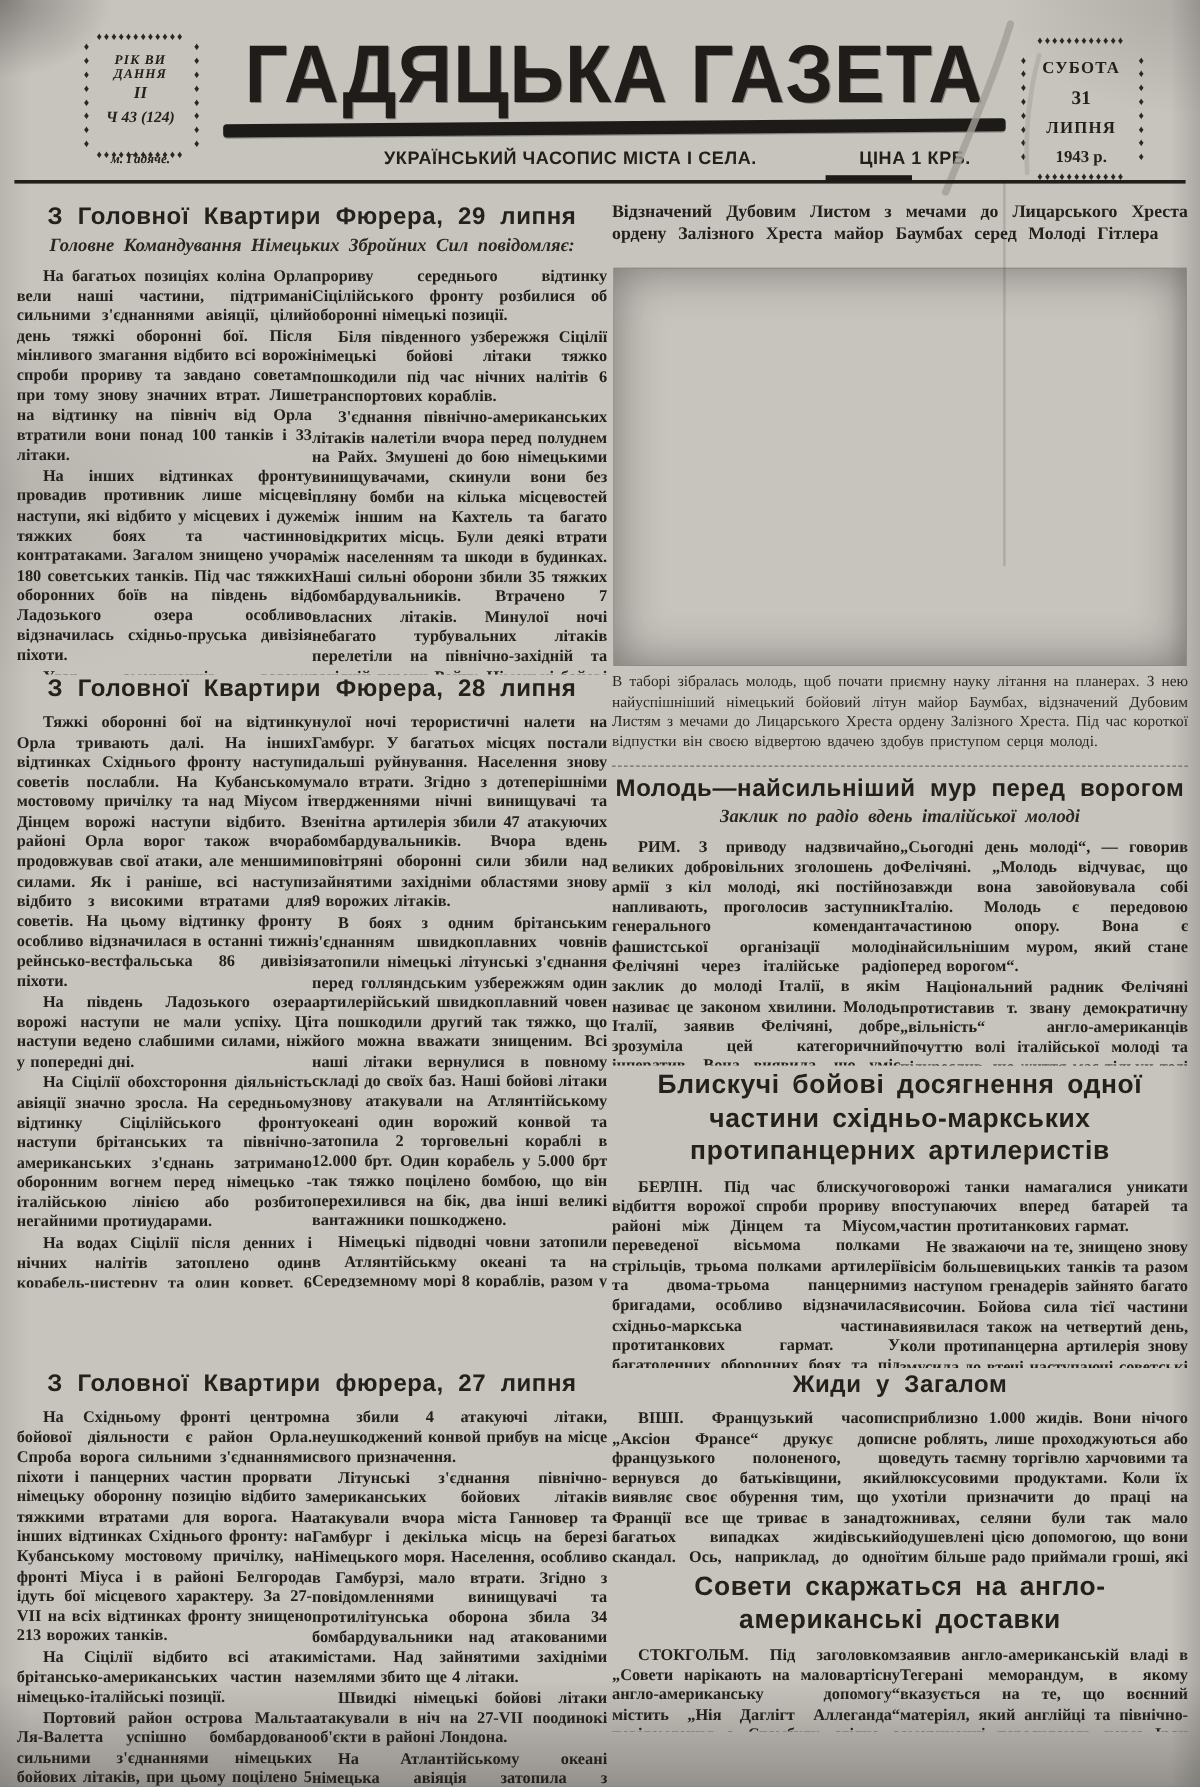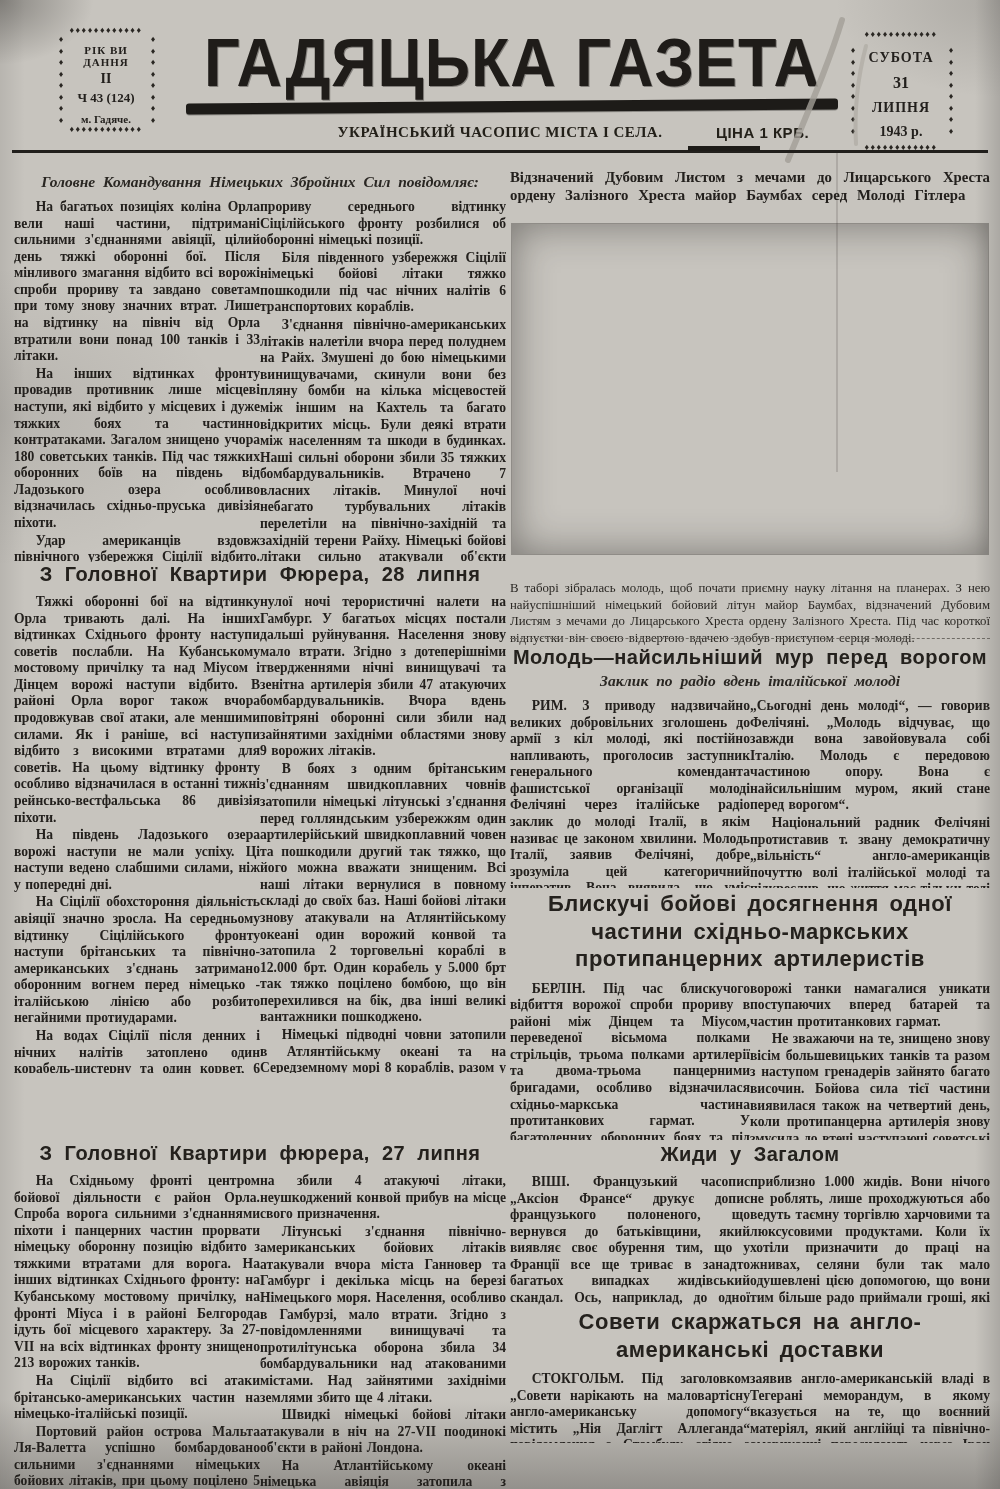--- a/index.html
+++ b/index.html
@@ -22,49 +22,49 @@
     font-size:63px; letter-spacing:1px; color:#1f1c19;
     transform:scaleY(1.08); white-space:nowrap;
     text-shadow:1px 1px 0 rgba(30,28,25,.4);
   }
   .title-bar{
     position:absolute; left:186px; top:101px; width:652px; height:11px;
     background:#1d1b18; border-radius:3px; transform:rotate(-0.45deg);
     box-shadow:0 1px 0 rgba(0,0,0,.3);
   }
   .subtitle{
-    position:absolute; left:320px; top:124px; width:360px; text-align:center;
-    font-family:Liberation Serif, serif; font-weight:bold;
+    position:absolute; left:320px; top:124px; width:360px; 
+    font-family:Liberation Sans, sans-serif; font-weight:bold;
     font-size:15px; letter-spacing:.5px; color:#232019; white-space:nowrap;
   }
   .price{
     position:absolute; left:716px; top:124px; width:120px;
     font-family:"Liberation Sans", sans-serif; font-weight:bold;
     font-size:15px; letter-spacing:.5px; color:#232019; white-space:nowrap;
   }
   .issue-box{
-    position:absolute; left:58px; top:28px; width:96px; height:104px;
-    text-align:center; font-weight:bold;
+    position:absolute; left:69px; top:28px; width:96px; height:104px;
+    text-align:center; font-weight:bold;font-style:italic;
   }
   .date-box{
     position:absolute; left:850px; top:32px; width:102px; height:118px;
     text-align:center; font-weight:bold;
   }
   .dbox-inner{position:relative; height:100%; padding:14px 10px; box-sizing:border-box;}
   .dm{position:absolute; color:#2a2723; font-size:9px; letter-spacing:1.5px; line-height:9px; overflow:hidden; white-space:nowrap;}
   .dm-top{top:-2px; left:0; right:0;}
   .dm-bottom{bottom:-2px; left:0; right:0;}
   .dm-left,.dm-right{top:6px; bottom:6px; width:10px; writing-mode:vertical-rl; letter-spacing:1.5px;}
   .dm-left{left:-3px;} .dm-right{right:-3px;}
   .dm-top::before,.dm-bottom::before{content:"♦♦♦♦♦♦♦♦♦♦♦♦";}
   .dm-left::before,.dm-right::before{content:"♦♦♦♦♦♦♦♦";}
   .issue-line1{font-size:11px; letter-spacing:1px; margin-top:2px;}
   .issue-line2{font-size:14px; margin-top:3px;}
   .issue-line3{font-size:13px; margin-top:3px; white-space:nowrap;}
-  .issue-line4{font-size:11px; margin-top:7px;}
+  .issue-line4{font-size:11px; margin-top:21px;}
   .date-line1{font-size:14px; letter-spacing:1px; margin-top:4px;}
   .date-line2{font-size:16px; margin-top:8px;}
   .date-line3{font-size:14px; margin-top:8px; letter-spacing:1px;}
   .date-line4{font-size:14px; margin-top:8px; white-space:nowrap;}
   .masthead-rule{position:absolute; left:12px; top:150px; width:976px; height:3px; background:#211f1c;}
   .masthead-dash{position:absolute; left:688px; top:146px; width:72px; height:5px; background:#1d1b18;}
   .pen-mark{position:absolute; left:770px; top:16px; pointer-events:none;}
   .scan-line{position:absolute; left:836px; top:152px; width:2px; height:320px; background:#99968f; opacity:.55;}
 
   
@@ -108,21 +108,21 @@
       radial-gradient(closest-side at 38% 42%, #56544e 0%, rgba(0,0,0,0) 22%),
       radial-gradient(closest-side at 20% 58%, #6c6a64 0%, rgba(0,0,0,0) 26%),
       radial-gradient(closest-side at 8% 84%, #c9c7bd 0%, rgba(0,0,0,0) 30%),
       radial-gradient(closest-side at 40% 82%, #62605a 0%, rgba(0,0,0,0) 34%),
       radial-gradient(closest-side at 92% 85%, #54524d 0%, rgba(0,0,0,0) 30%),
       repeating-linear-gradient(0deg, rgba(0,0,0,.035) 0 1px, rgba(0,0,0,0) 1px 3px),
       linear-gradient(135deg, #8d8b85 0%, #767470 55%, #7f7d78 100%);
     box-shadow:inset 0 0 40px rgba(25,23,21,.45), 0 0 0 1px rgba(40,38,35,.35);
   }
   .photo-caption{
-    position:absolute; left:0; top:412px; width:100%;
+    position:absolute; left:0; top:392px; width:100%;
     font-size:12.8px; line-height:1.3; text-align:justify; color:#2a2723;
     word-spacing:2px;
   }
   .caption-divider{
     position:absolute; left:0; top:470px; width:100%; height:0;
     border-top:1.5px dashed #6e6b65;
   }
 </style>
 </head>
 <body>
@@ -165,20 +165,21 @@
     <path d="M96 30 C88 60 84 92 86 128" stroke="#aaa79f" stroke-width="4" fill="none" stroke-linecap="round" opacity="0.6"></path>
   </svg>
   <div class="scan-line"></div>
 
   <div class="masthead-rule"></div>
   <div class="masthead-dash"></div>
 
   <div class="half left-half">
 
     <div class="article" style="top:0; height:392px;">
+      <div class="headline h-big">З Головної Квартири Фюрера, 29 липня</div>
       <div class="subhead">Головне Командування Німецьких Збройних Сил повідомляє:</div>
       <div class="cols">
         <div class="col">
           <p class="para">На багатьох позиціях коліна Орла вели наші частини, підтримані сильними з'єднаннями авіяції, цілий день тяжкі оборонні бої. Після мінливого змагання відбито всі ворожі спроби прориву та завдано советам при тому знову значних втрат. Лише на відтинку на північ від Орла втратили вони понад 100 танків і 33 літаки.</p>
           <p class="para">На інших відтинках фронту провадив противник лише місцеві наступи, які відбито у місцевих і дуже тяжких боях та частинно контратаками. Загалом знищено учора 180 советських танків. Під час тяжких оборонних боїв на південь від Ладозького озера особливо відзначилась східньо-пруська дивізія піхоти.</p>
           <p class="para">Удар американців вздовж північного узбережжя Сіцілії відбито. Сильні, підтримані літунськими силами, ворожі атаки з метою</p>
         </div>
         <div class="col">
           <p class="para noindent">прориву середнього відтинку Сіцілійського фронту розбилися об оборонні німецькі позиції.</p>
           <p class="para">Біля південного узбережжя Сіцілії німецькі бойові літаки тяжко пошкодили під час нічних налітів 6 транспортових кораблів.</p>

